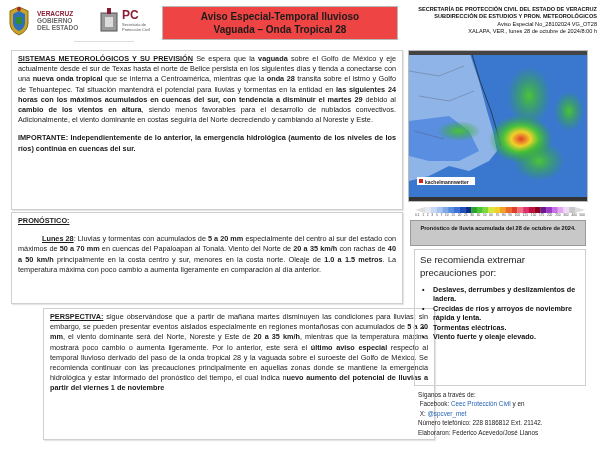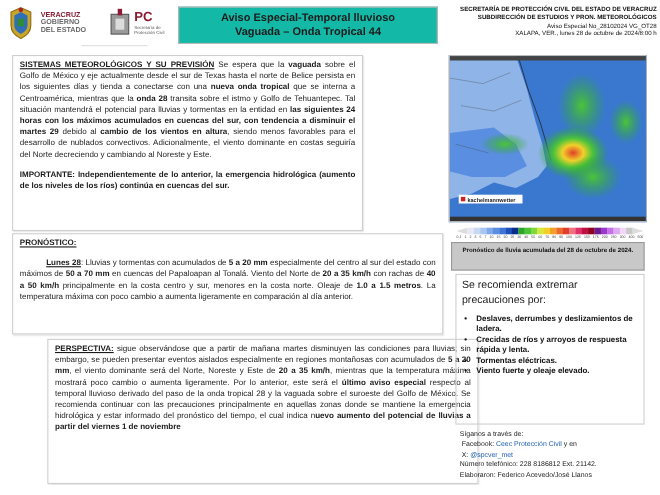--- a/index.html
+++ b/index.html
@@ -9,30 +9,30 @@
   .logos { position: absolute; left: 4px; top: 4px; width: 160px; height: 36px; }
   .logo-ver { position: absolute; left: 3px; top: 2px; width: 24px; height: 30px; }
   .logo-ver-text { position: absolute; left: 33px; top: 6px; font-size: 6.5px; line-height: 7px; color: #6a6a6a; font-weight: bold; }
   .logo-ver-text span { display: block; }
   .logo-ver-text .l1 { color: #8a1b33; }
   .logo-pc { position: absolute; left: 95px; top: 3px; width: 20px; height: 28px; }
   .logo-pc-big { position: absolute; left: 118px; top: 5px; font-size: 12px; font-weight: bold; color: #8a1b33; line-height: 12px; }
   .logo-pc-small { position: absolute; left: 118px; top: 18px; font-size: 4px; line-height: 5px; color: #555; width: 40px; }
   .logo-line { position: absolute; left: 70px; top: 37px; width: 60px; height: 1px; background: #ddd; }
 
-  .title-box { position: absolute; left: 162px; top: 6px; width: 236px; height: 34px; background: #14b8a6; border: 1px solid #b9b9b9; display: flex; flex-direction: column; align-items: center; justify-content: center; }
+  .title-box { position: absolute; left: 162px; top: 6px; width: 236px; height: 34px; background: #ef4444; border: 1px solid #b9b9b9; display: flex; flex-direction: column; align-items: center; justify-content: center; }
   .title-box div { font-size: 10px; font-weight: bold; line-height: 13px; color: #1b1b1b; }
 
   .agency { position: absolute; right: 3px; top: 6px; width: 200px; text-align: right; font-size: 5.6px; line-height: 7.4px; color: #111; }
   .agency .b { font-weight: bold; }
 
   .panel { position: absolute; border: 1px solid #cfcfcf; background: #fff; box-shadow: 1px 1px 1px #e6e6e6; padding: 3px 6px; font-size: 7.3px; line-height: 10.2px; text-align: justify; color: #1a1a1a; }
   .panel b { font-weight: bold; }
   .panel u { text-decoration: underline; }
-  .p1 { left: 11px; top: 50px; width: 319px; height: 160px; }
+  .p1 { left: 11px; top: 50px; width: 392px; height: 160px; }
   .p2 { left: 11px; top: 212px; width: 392px; height: 92px; }
   .p3 { left: 11px; top: 308px; width: 392px; height: 132px; margin-left: 32px; }
   .gap { height: 8px; }
 
   .map { position: absolute; left: 408px; top: 50px; width: 180px; height: 152px; border: 1px solid #bbb; overflow: hidden; background: #2a66c8; }
   .map svg { display: block; }
   .colorbar { position: absolute; left: 415px; top: 205px; width: 170px; height: 12px; }
   .cb-labels { position: absolute; left: 415px; top: 213px; width: 170px; font-size: 3.2px; color: #444; display: flex; justify-content: space-between; }
   .caption { position: absolute; left: 410px; top: 220px; width: 176px; height: 26px; background: #c8c8c8; border: 1px solid #999; font-size: 5.6px; line-height: 7px; font-weight: bold; text-align: center; padding-top: 4px; color: #111; }
 
@@ -65,21 +65,21 @@
     <rect x="6" y="10" width="8" height="10" fill="#dcdcdc"></rect>
     <rect x="8" y="1" width="4" height="6" fill="#8a1b33"></rect>
   </svg>
   <div class="logo-pc-big">PC</div>
   <div class="logo-pc-small">Secretaría de Protección Civil</div>
   <div class="logo-line"></div>
 </div>
 
 <div class="title-box">
   <div>Aviso Especial-Temporal lluvioso</div>
-  <div>Vaguada – Onda Tropical 44</div>
+  <div>Vaguada – Onda Tropical 28</div>
 </div>
 
 <div class="agency">
   <div class="b">SECRETARÍA DE PROTECCIÓN CIVIL DEL ESTADO DE VERACRUZ</div>
   <div class="b">SUBDIRECCIÓN DE ESTUDIOS Y PRON. METEOROLÓGICOS</div>
   <div>Aviso Especial No_28102024 VG_OT28</div>
   <div>XALAPA, VER., lunes 28 de octubre de 2024/8:00 h</div>
 </div>
 
 <div class="panel p1">
@@ -186,21 +186,21 @@
     <span>300</span>
     <span>400</span>
     <span>500</span>
   </div>
 <div class="caption">Pronóstico de lluvia acumulada del 28 de octubre de 2024.</div>
 
 <div class="prec">
   <div class="prec-title">Se recomienda extremar precauciones por:</div>
   <ul>
     <li>Deslaves, derrumbes y deslizamientos de ladera.</li>
-    <li>Crecidas de ríos y arroyos de respuesta rápida y lenta.</li>
+    <li>Crecidas de ríos y arroyos de noviembre rápida y lenta.</li>
     <li>Tormentas eléctricas.</li>
     <li>Viento fuerte y oleaje elevado.</li>
   </ul>
 </div>
 
 <div class="footer">
   <div>Síganos a través de:</div>
   <div>&nbsp;<span>Facebook: </span><a class="link">Ceec Protección Civil</a><span> y en</span></div>
   <div>&nbsp;<span>X: </span><a class="link">@spcver_met</a></div>
   <div>Número telefónico:  228 8186812 Ext. 21142.</div>

